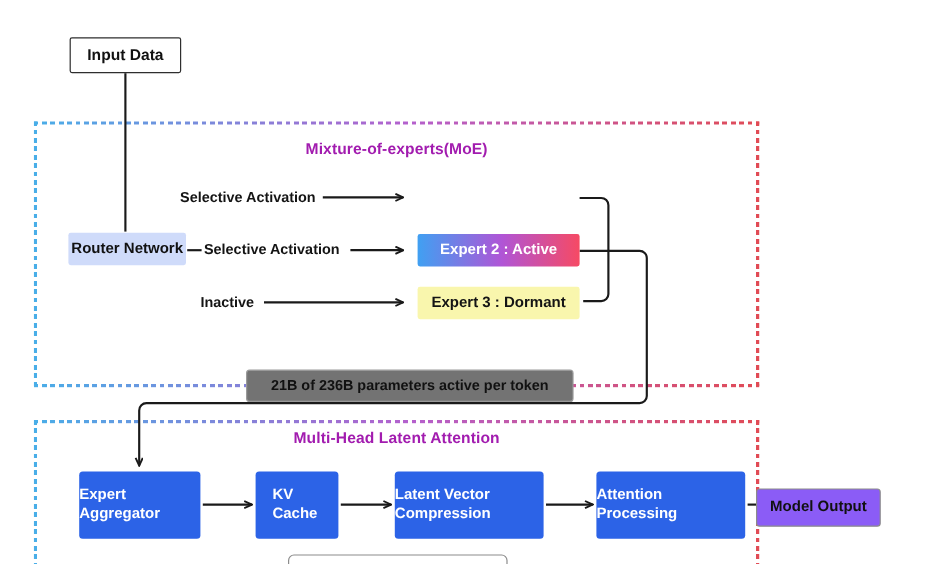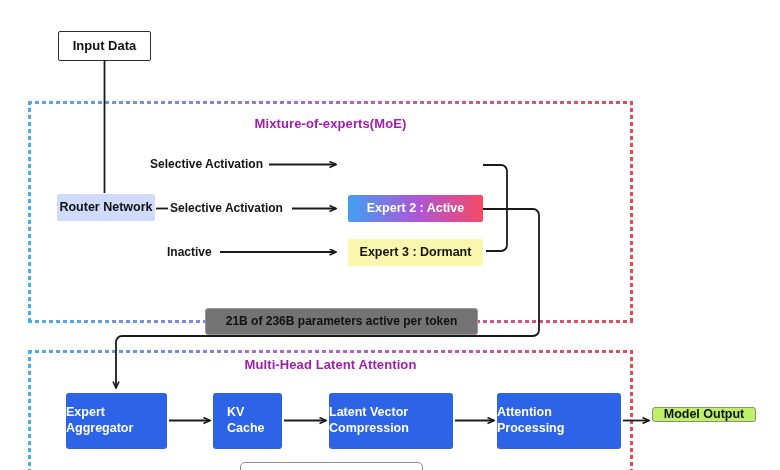--- a/index.html
+++ b/index.html
@@ -49,21 +49,21 @@
   .node-expert1{top:151px;}
   .node-expert2{top:195px;}
   .node-expert3{top:239px;background:var(--dormant-yellow);color:#141414;}
   .node-note{left:205px;top:283px;width:273px;height:27px;background:#737373;
     border:1.3px solid #9a9a9a;border-radius:3px;font-size:12px;white-space:nowrap;margin-top:25px;}
   .node-blue{top:393px;height:56px;background:var(--node-blue);color:#fff;border-radius:3px;padding:0 0;}
   .node-aggregator{left:66px;width:101px;}
   .node-kv{left:213px;width:69px;padding:0 14px;}
   .node-lvc{left:329px;width:124px;}
   .node-ap{left:497px;width:124px;}
-  .node-output{left:652px;top:407px;width:104px;height:15px;background:#bef264;
+  .node-output{left:630px;top:407px;width:104px;height:32px;background:#8b5cf6;
     border:1.4px solid #8c8c8c;border-radius:3px;white-space:nowrap;}
   .node-bottom-note{left:240px;top:462px;width:183px;height:30px;background:#fff;
     border:1.4px solid #8c8c8c;border-radius:5px;}
   
   .edge-label{
     position:absolute;z-index:3;font-weight:bold;font-size:12px;color:#141414;
     white-space:nowrap;line-height:16px;
   }
   .label-sel1{right:517px;top:156px;text-align:right;}
   .label-sel2{left:170px;top:200px;}

